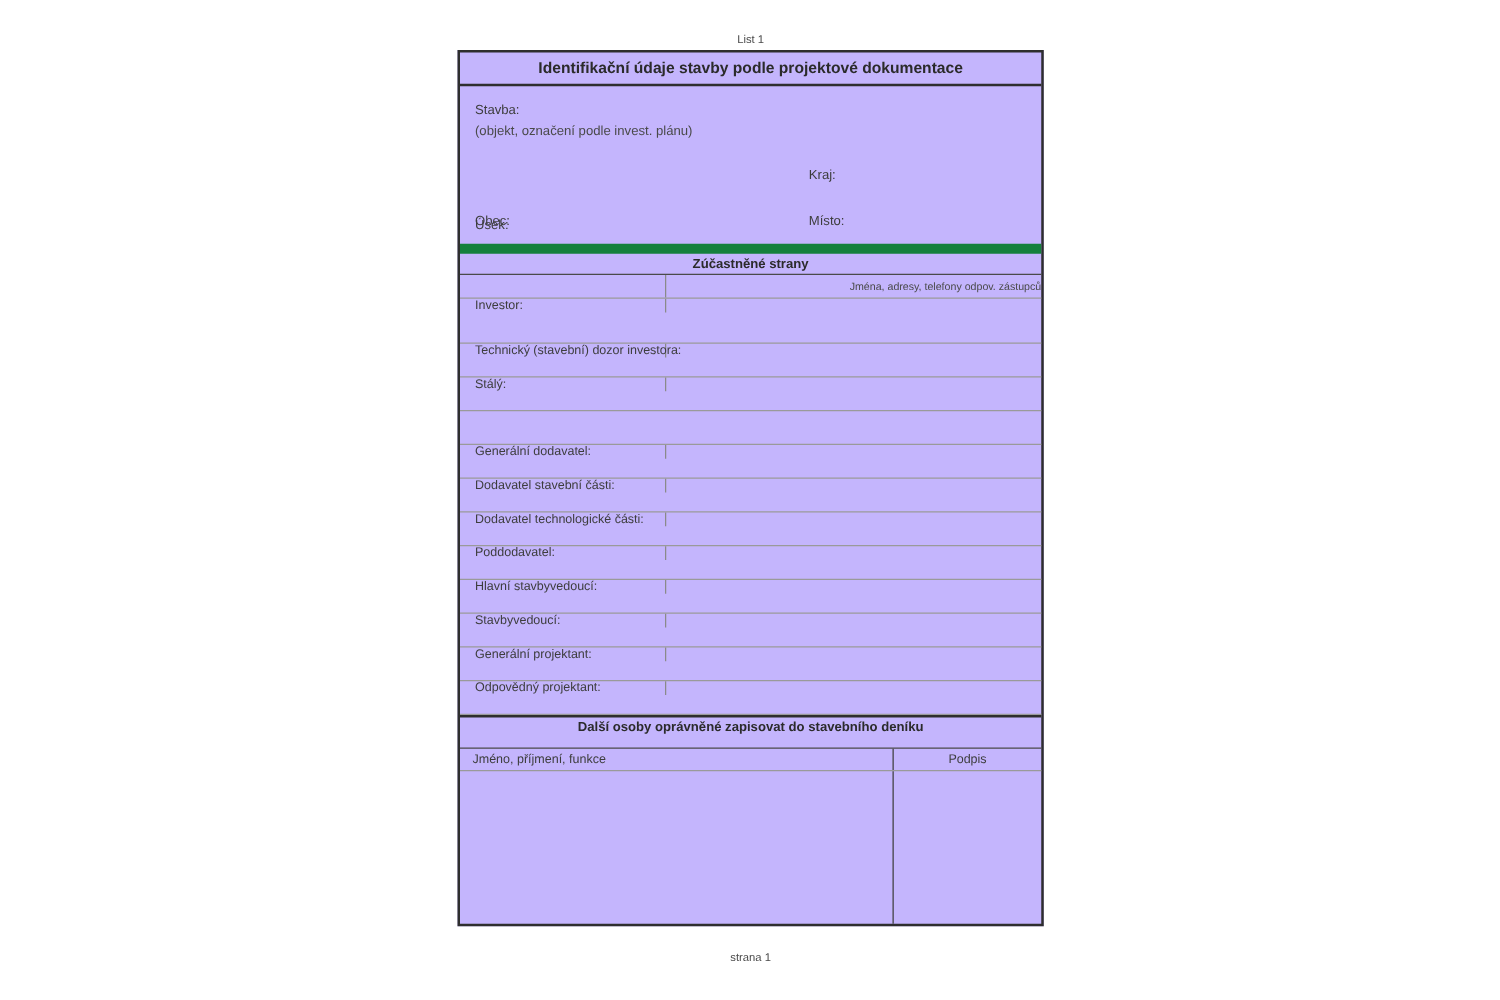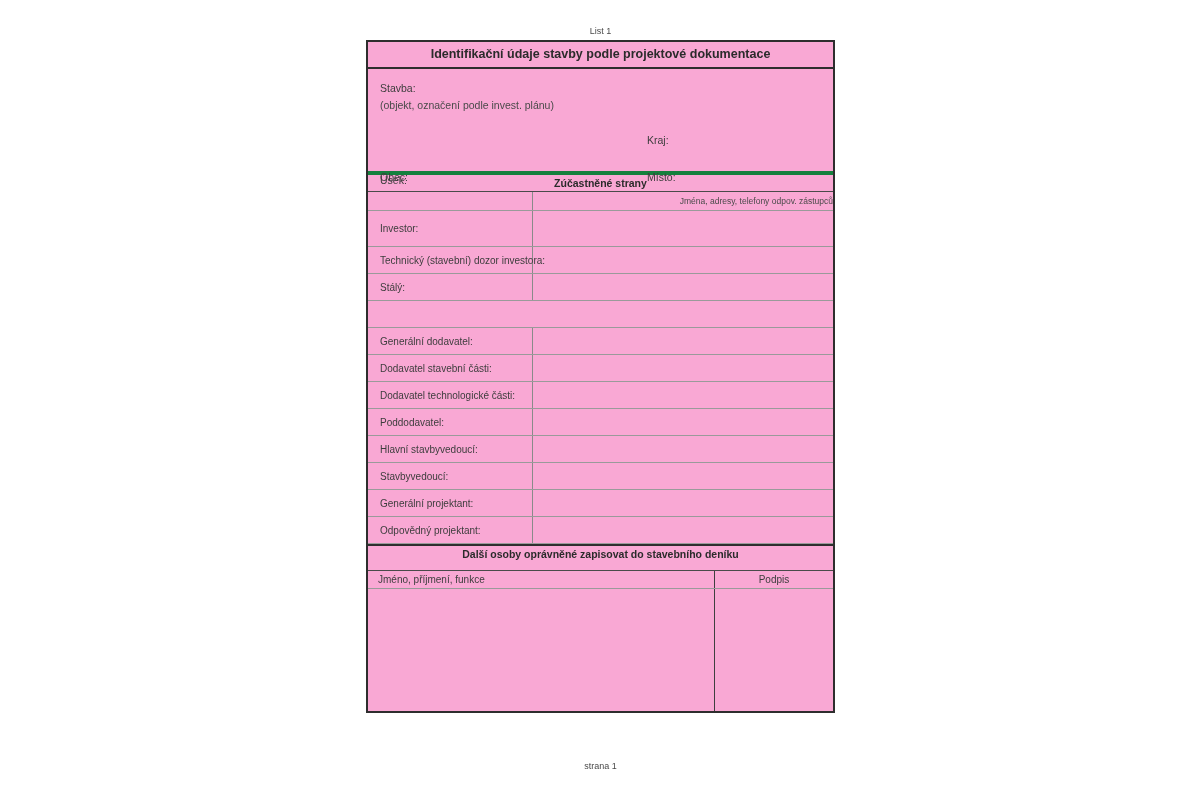--- a/index.html
+++ b/index.html
@@ -11,51 +11,51 @@
     position: absolute; top: 26px; left: 366px; width: 469px;
     text-align: center; font-size: 9px; color: #4a4a4a;
   }
   .footer-label {
     position: absolute; top: 761px; left: 366px; width: 469px;
     text-align: center; font-size: 9px; color: #4a4a4a;
   }
 
   .form-table {
     position: absolute; left: 366px; top: 40px; width: 469px;
-    border: 2px solid #2e2e2e; background: #f9a8d4;
+    border: 2px solid #2e2e2e; background: #c4b5fd;
   }
 
   .title-row {
     height: 27px; line-height: 25px; text-align: center;
     font-size: 12.5px; font-weight: bold; color: #2b2b2b;
     border-bottom: 2px solid #2e2e2e;
   }
 
-  .info-cell { position: relative; height: 106px; border-bottom: 4px solid #15803d; }
+  .info-cell { position: relative; height: 134px; border-bottom: 8px solid #15803d; }
   .info-cell .lbl { position: absolute; font-size: 10.5px; }
   .lbl-stavba { left: 12px; top: 13px; }
   .lbl-stavba-note { left: 12px; top: 30px; font-size: 8px; color: #4a4a4a; }
   .lbl-usek  { left: 12px; top: 65px; margin-top: 40px; }
   .lbl-kraj  { left: 279px; top: 65px; }
   .lbl-obec  { left: 12px; top: 102px; }
   .lbl-misto { left: 279px; top: 102px; }
 
   .section-header {
     height: 17px; line-height: 16px; text-align: center;
     font-size: 10.5px; font-weight: bold; color: #2b2b2b;
     border-bottom: 1px solid #4a4a4a;
   }
 
   .subheader-row { display: flex; height: 19px; border-bottom: 1px solid #9a9a9a; }
   .subheader-row .left { width: 165px; border-right: 1px solid #8a8a8a; }
   .subheader-row .right {
     flex: 1; text-align: right; font-size: 8.5px; color: #4a4a4a; line-height: 18px;
   }
 
-  .party-row { display: flex; height: 27px; border-bottom: 1px solid #9a9a9a; }
+  .party-row { display: flex; height: 27px; border-bottom: 1px solid #9a9a9a; flex-direction: column; }
   .party-row.tall { height: 36px; }
   .party-row.last { border-bottom: none; }
   .party-row .label-cell {
     width: 165px; border-right: 1px solid #8a8a8a;
     font-size: 10px; padding-left: 12px; display: flex; align-items: center;
     white-space: nowrap;
   }
   .party-row .value-cell { flex: 1; }
 
   .section-header.dark-top { border-top: 2px solid #2e2e2e; height: 27px; }

